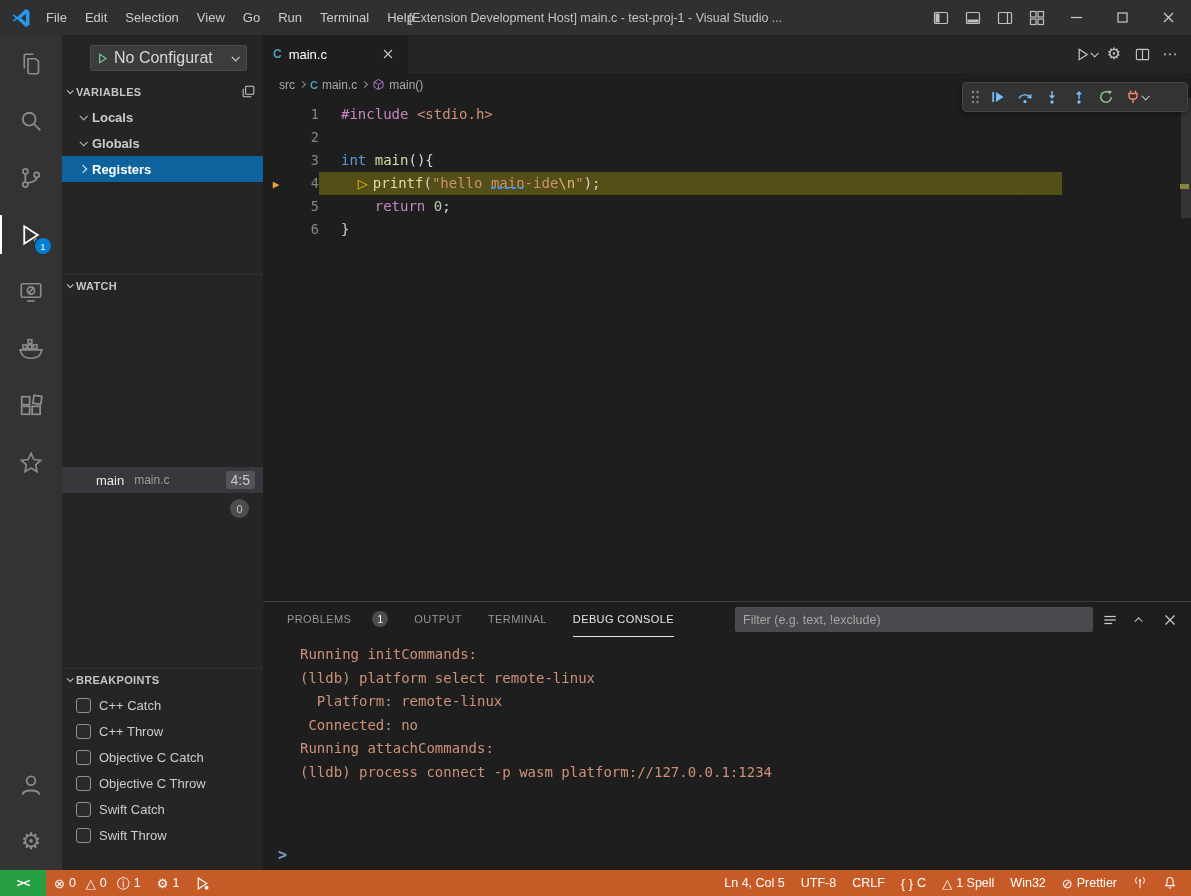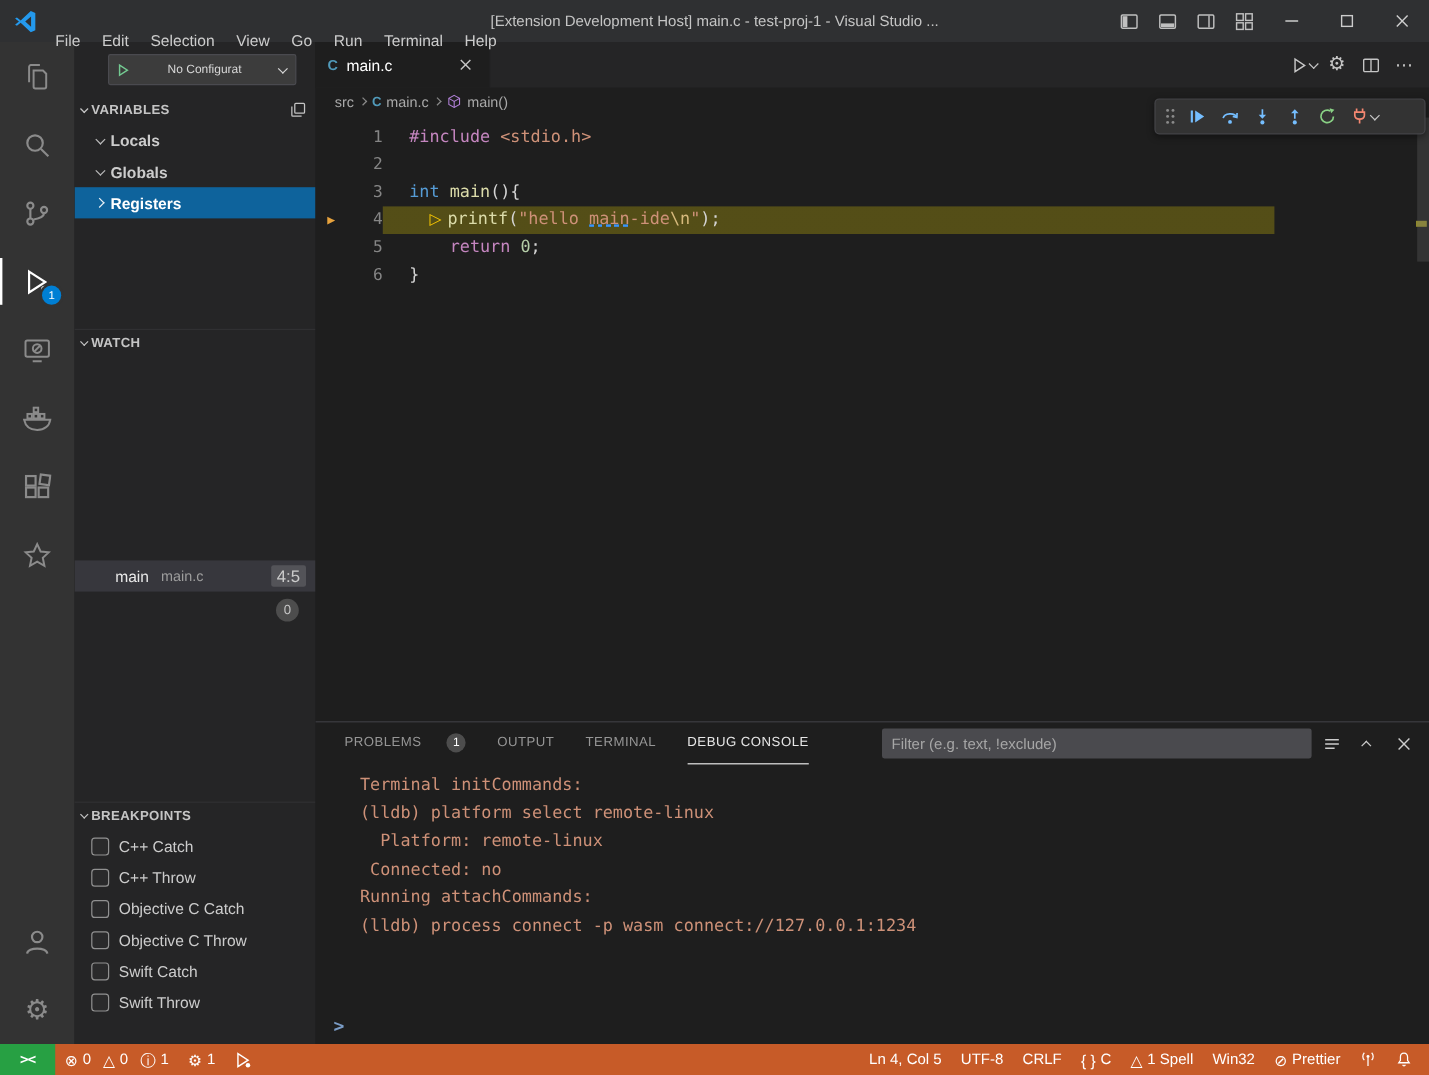--- a/index.html
+++ b/index.html
@@ -11,21 +11,21 @@
   .chev { display:inline-block; width:6px; height:6px; border-right:1.4px solid currentColor;
           border-bottom:1.4px solid currentColor; flex:none; }
   .chev.down  { transform:rotate(45deg) translateY(-1px); }
   .chev.right { transform:rotate(-45deg); }
   .chev.up    { transform:rotate(-135deg) translateY(-2px); }
 
   
   .titlebar { position:absolute; left:0; top:0; right:0; height:35px; background:#2f3032;
     display:flex; align-items:center; font-size:13px; color:#cccccc; z-index:30; }
   .vs-logo { width:20px; height:20px; margin:0 6px 0 11px; flex:none; }
-  .menu-item { padding:16px 9px; height:35px; line-height:35px; cursor:default; }
+  .menu-item { padding:0 9px; height:35px; line-height:35px; cursor:default; }
   .window-title { position:absolute; left:50%; transform:translateX(-50%); color:#c5c5c5;
     white-space:nowrap; font-size:12.5px; }
   .tb-right { margin-left:auto; display:flex; align-items:center; height:35px; }
   .tb-icon { width:32px; height:35px; display:flex; align-items:center; justify-content:center; color:#c0c0c0; }
   .win-btn { width:46px; height:35px; display:flex; align-items:center; justify-content:center; color:#cccccc; }
 
   
   .activitybar { position:absolute; left:0; top:35px; bottom:26px; width:62px; background:#333333;
     display:flex; flex-direction:column; z-index:20; }
   .abar-item { height:57px; display:flex; align-items:center; justify-content:center; color:#8b8b8b;
@@ -36,21 +36,21 @@
     background:#007fd4; color:#fff; font-size:9.5px; display:flex; align-items:center; justify-content:center;
     box-shadow:0 0 0 2px #333333; padding:0 3px; }
   .abar-bottom { margin-top:auto; }
 
   
   .sidebar { position:absolute; left:62px; top:35px; bottom:26px; width:201px; background:#252526;
     display:flex; flex-direction:column; font-size:13px; overflow:hidden; }
   .side-top { height:45px; padding:10px 0 0 28px; flex:none; }
   .run-config { width:157px; height:26px; background:#3c3c3c; border:1px solid #4a4a4f; border-radius:2px;
     display:flex; align-items:center; padding:0 8px 0 5px; gap:5px; color:#d7d7d7; cursor:pointer; }
-  .run-config .lbl { flex:1; white-space:nowrap; overflow:hidden; font-size:10px;text-align:center; }
+  .run-config .lbl { flex:1; white-space:nowrap; overflow:hidden; font-size:16px; }
   .section-header { height:22px; flex:none; display:flex; align-items:center; gap:4px; padding:0 8px 0 5px;
     font-size:11px; font-weight:bold; color:#c5c5c5; border-top:1px solid #303032; letter-spacing:.3px; }
   .section-header .chev { width:5px; height:5px; }
   .sh-note { font-size:10px; font-weight:bold; color:#9d9d9d; margin-left:6px; white-space:nowrap; }
   .sh-action { margin-left:auto; color:#c5c5c5; display:flex; }
   .vars-content { height:172px; flex:none; padding-top:2px; }
   .watch-content { height:171px; flex:none; }
   .callstack-content { height:201px; flex:none; position:relative; }
   .bp-content { flex:1; padding-top:2px; }
   .tree-row { height:26px; display:flex; align-items:center; gap:6px; padding-left:18px; color:#cccccc;
@@ -527,26 +527,26 @@
         <span class="chev up"></span>
       </span>
       <span class="ph-btn">
         <svg width="12" height="12" viewBox="0 0 12 12">
             <path d="M1.5 1.5 10.5 10.5 M10.5 1.5 1.5 10.5" stroke="currentColor" stroke-width="1.2"></path>
           </svg>
       </span>
     </div>
     <div class="console">
       <div id="console-lines">
-          <div class="console-line">Terminal initCommands:</div>
+          <div class="console-line">Running initCommands:</div>
           <div class="console-line">(lldb) platform select remote-linux</div>
           <div class="console-line">  Platform: remote-linux</div>
           <div class="console-line"> Connected: no</div>
           <div class="console-line">Running attachCommands:</div>
-          <div class="console-line">(lldb) process connect -p wasm connect://127.0.0.1:1234</div>
+          <div class="console-line">(lldb) process connect -p wasm platform://127.0.0.1:1234</div>
         </div>
       <span class="console-prompt">&gt;</span>
     </div>
   </div>
 
   <div class="statusbar">
     <div class="remote-btn">&gt;&lt;</div>
     <div class="status-item">
       <span class="s-icon">⊗</span>
       <span>0</span>

